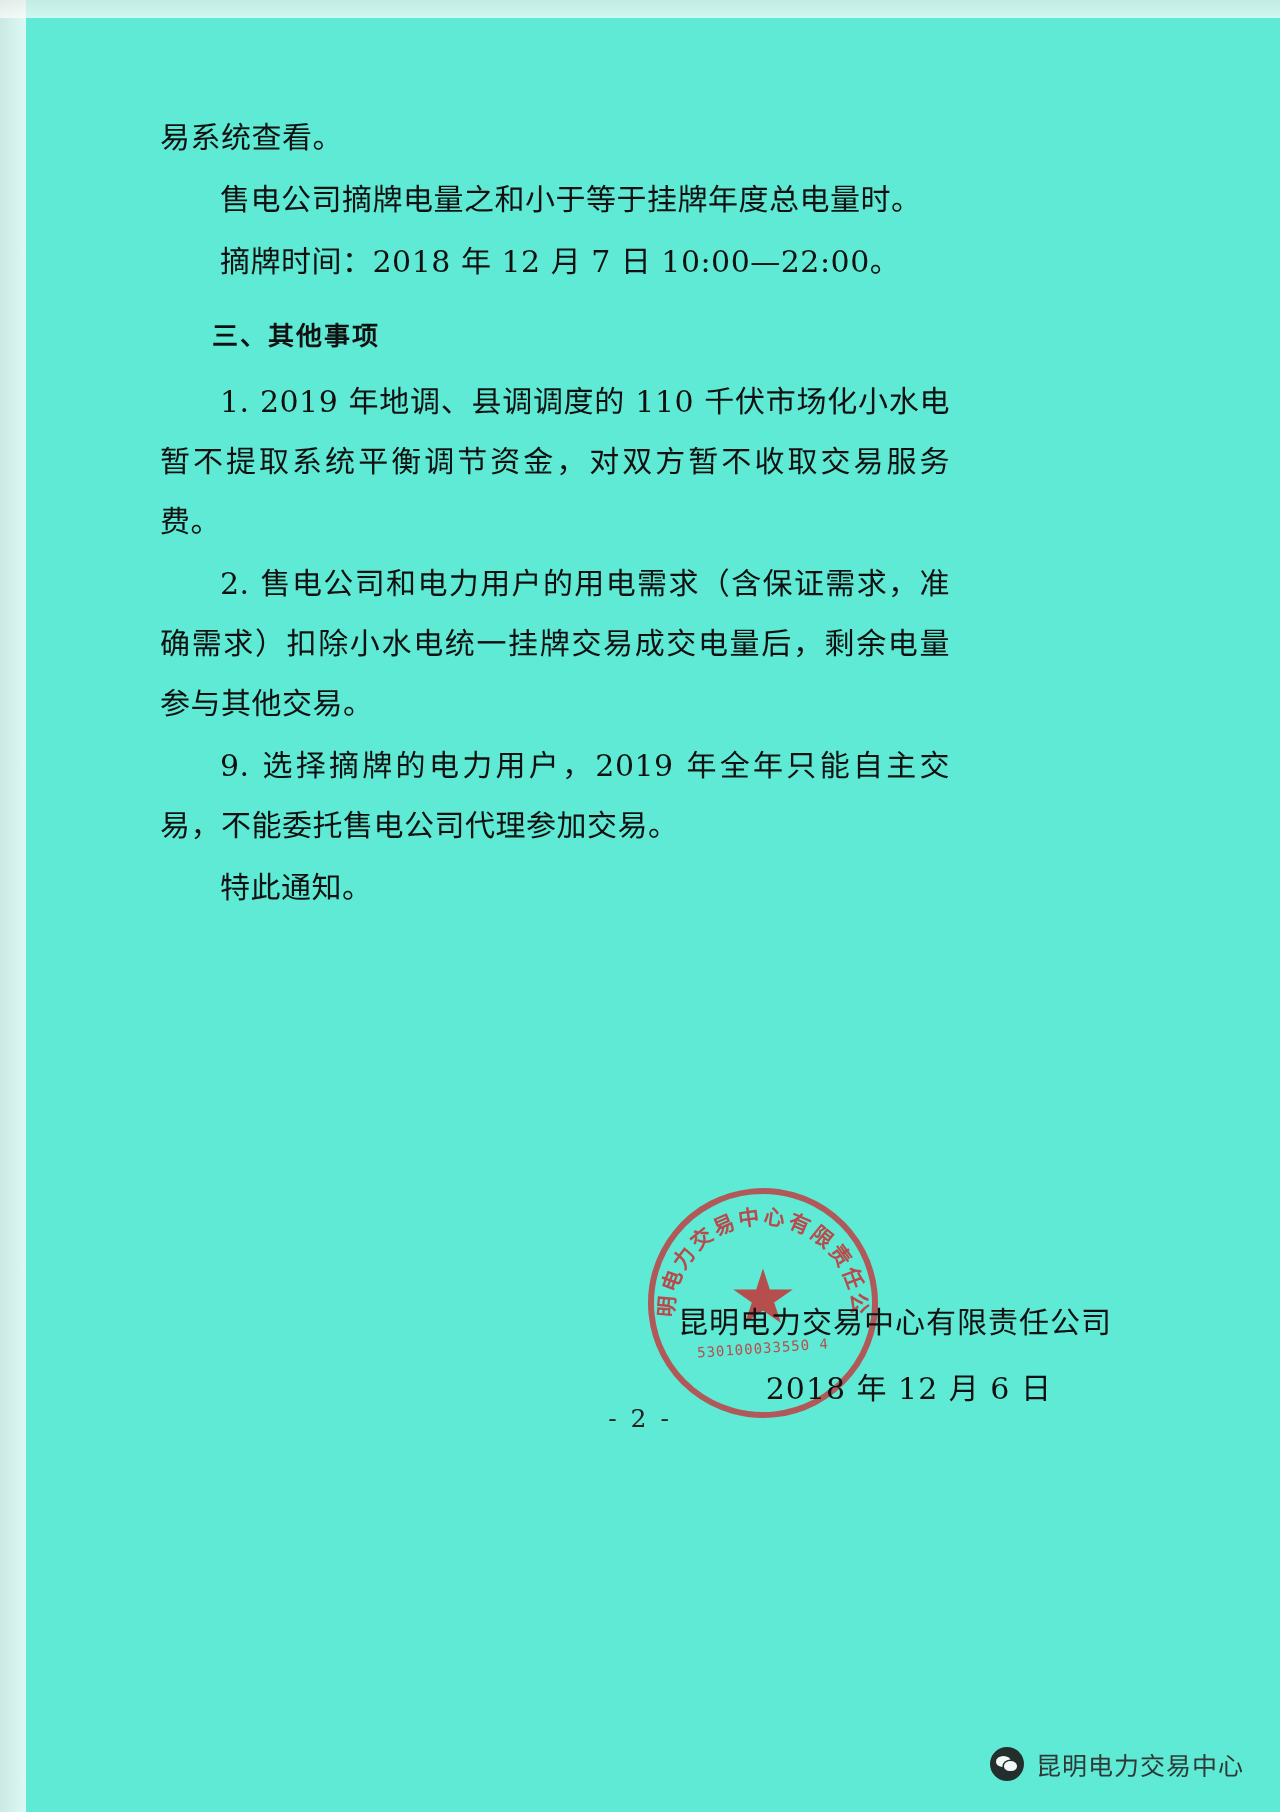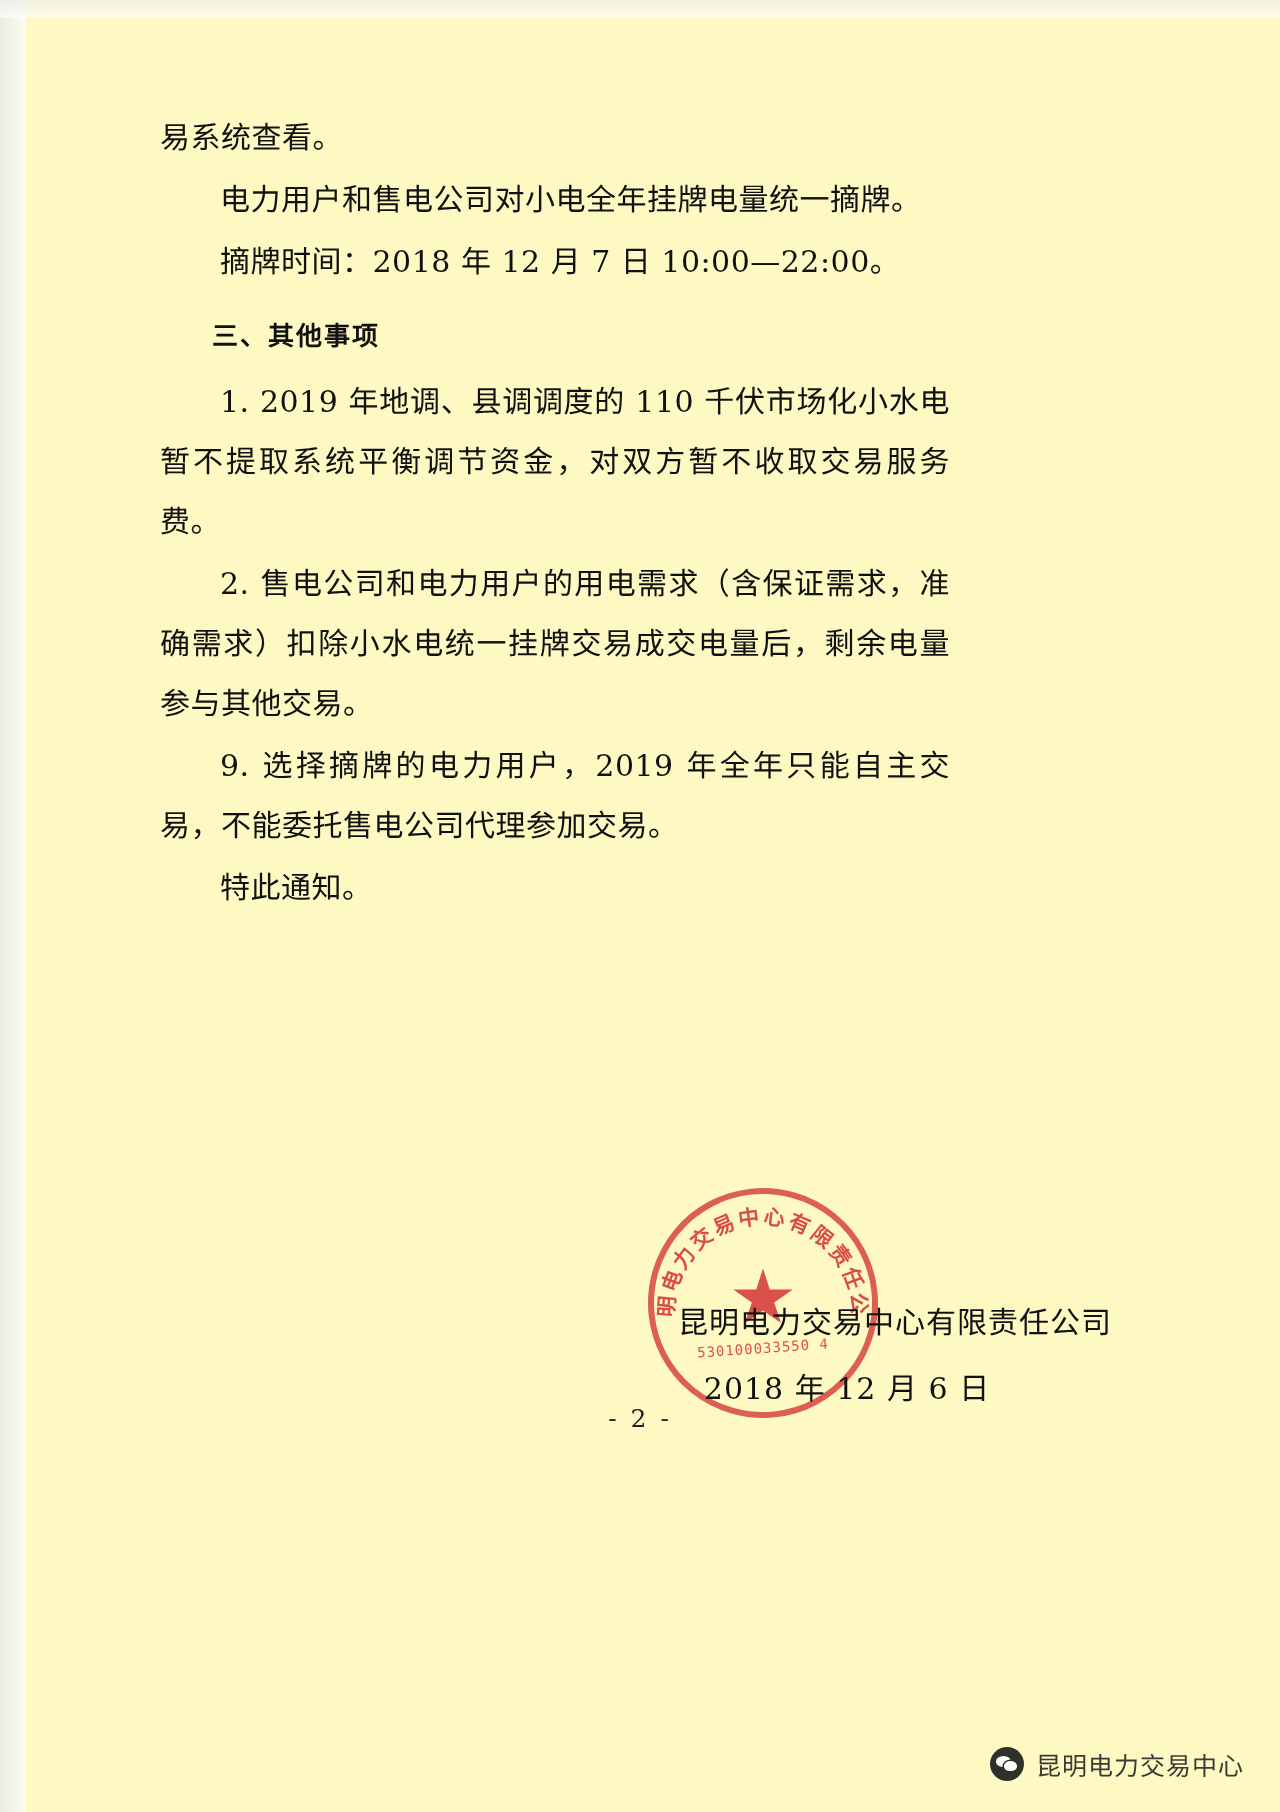--- a/index.html
+++ b/index.html
@@ -15,21 +15,21 @@
     font-family: "DejaVu Serif", "Liberation Serif", serif;
     color: #1a1a1a;
     overflow: hidden;
   }
 
   .page {
     position: absolute;
     left: 0; top: 0;
     width: 1280px;
     height: 1812px;
-    background: #fef9c3;
+    background: #5eead4;
   }
 
   
   .scan-edge-left {
     position: absolute;
     left: 0; top: 0;
     width: 26px; height: 1812px;
     background: linear-gradient(to right, #e8e8e6 0%, #fdfdfc 100%);
     opacity: .8;
   }
@@ -75,21 +75,21 @@
     right: 168px;
     top: 1290px;
     width: 470px;
     text-align: right;
     font-size: 30px;
     line-height: 66px;
     color: #111;
     letter-spacing: 1px;
   }
   .sign-name { white-space: nowrap; }
-  .sign-date { white-space: nowrap; padding-right: 60px; text-align: center; }
+  .sign-date { white-space: nowrap; padding-right: 60px; }
 
   
   .seal {
     position: absolute;
     left: 648px;
     top: 1188px;
     width: 230px;
     height: 230px;
     pointer-events: none;
   }
@@ -193,21 +193,21 @@
 </style>
 </head>
 <body>
 
 <div class="page">
   <div class="scan-edge-left"></div>
   <div class="scan-edge-top"></div>
 
   <div class="body-text">
     <p class="para no-indent">易系统查看。</p>
-    <p class="para">电力用户和售电公司对小电全年挂牌电量统一摘牌。</p>
+    <p class="para">售电公司摘牌电量之和小于等于挂牌年度总电量时。</p>
     <p class="para">摘牌时间：2018 年 12 月 7 日 10:00—22:00。</p>
 
     <p class="heading">三、其他事项</p>
 
     <p class="para">1. 2019 年地调、县调调度的 110 千伏市场化小水电暂不提取系统平衡调节资金，对双方暂不收取交易服务费。</p>
     <p class="para">2. 售电公司和电力用户的用电需求（含保证需求，准确需求）扣除小水电统一挂牌交易成交电量后，剩余电量参与其他交易。</p>
     <p class="para">9. 选择摘牌的电力用户，2019 年全年只能自主交易，不能委托售电公司代理参加交易。</p>
 
     <p class="para">特此通知。</p>
   </div>

